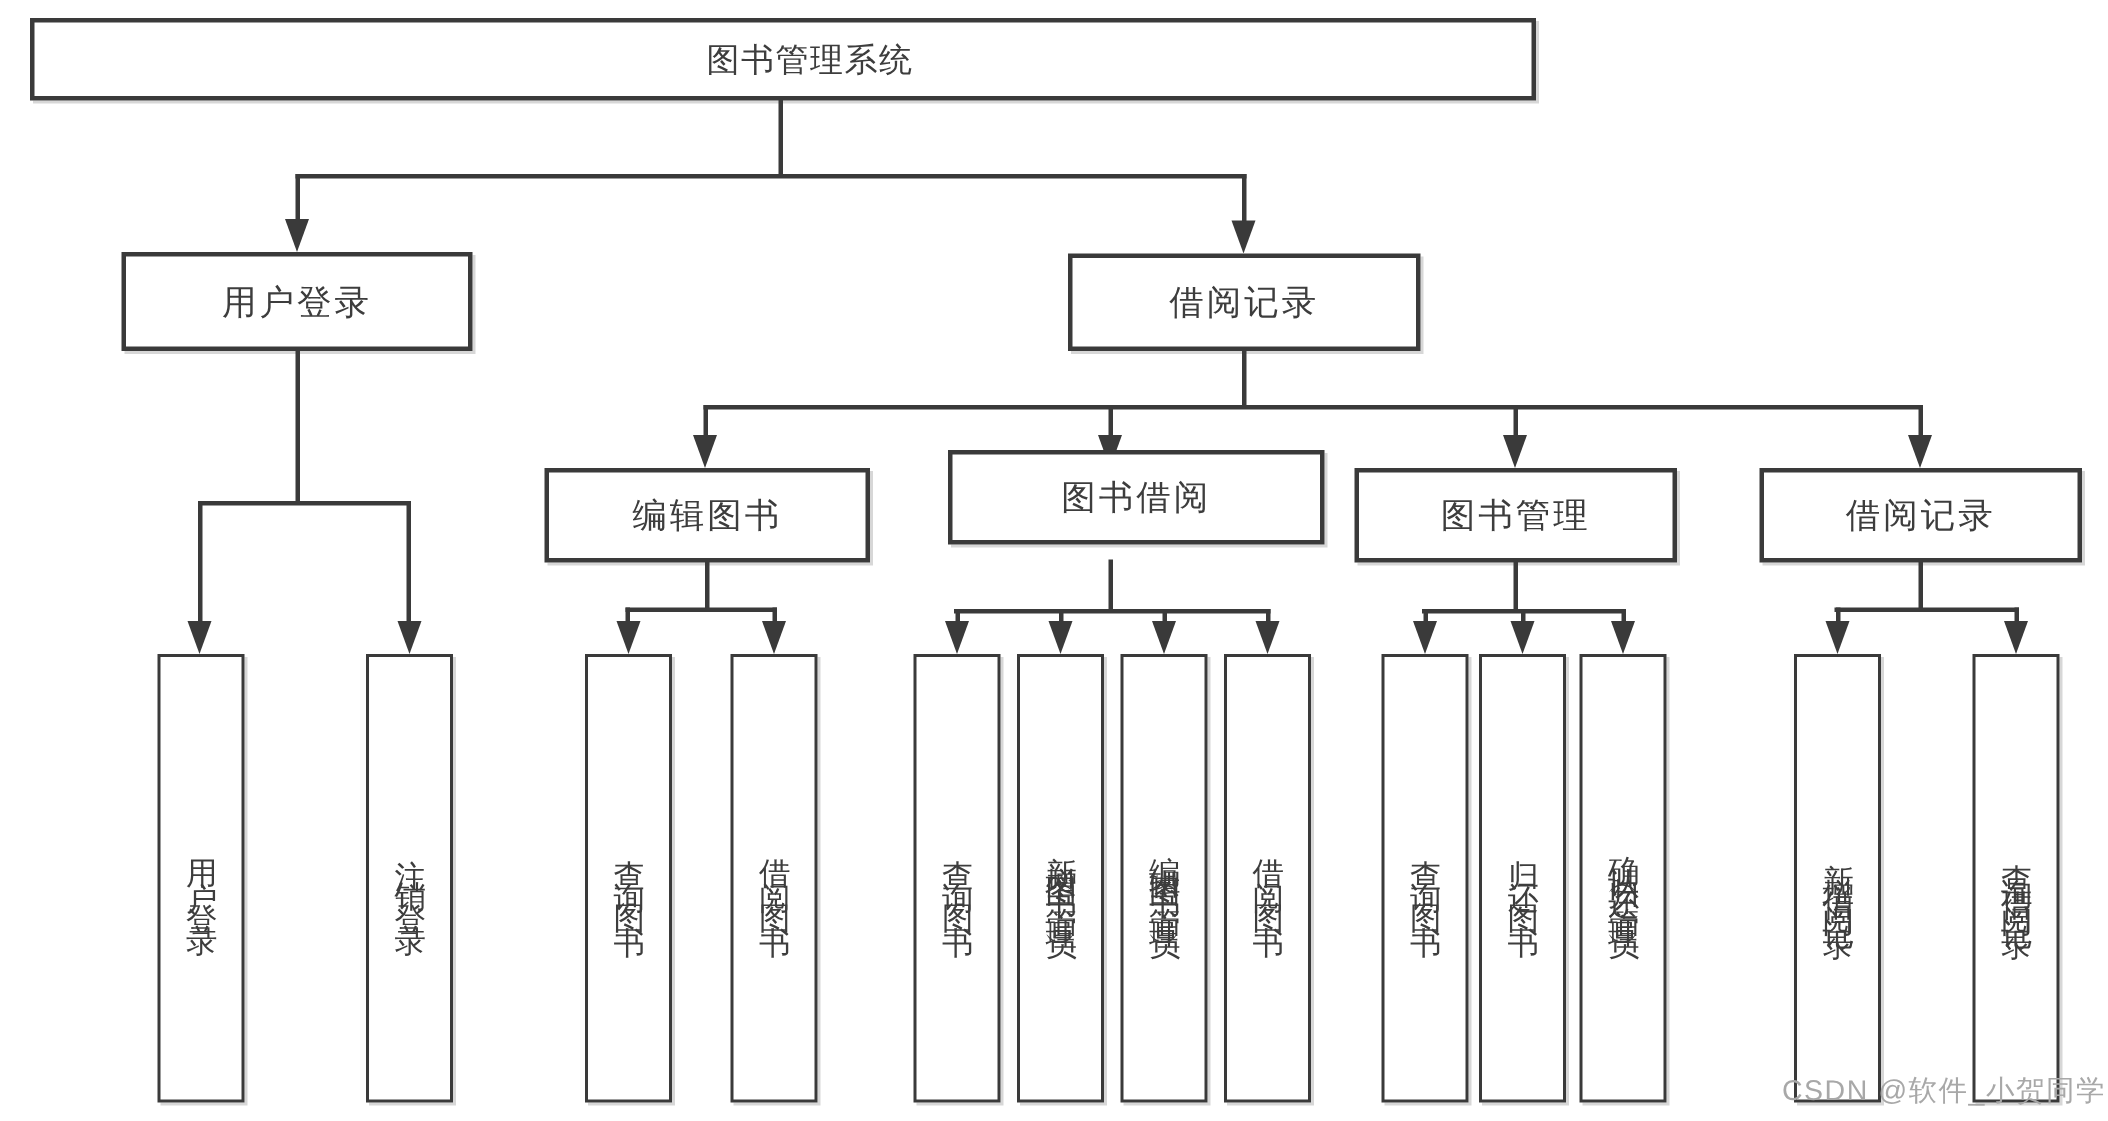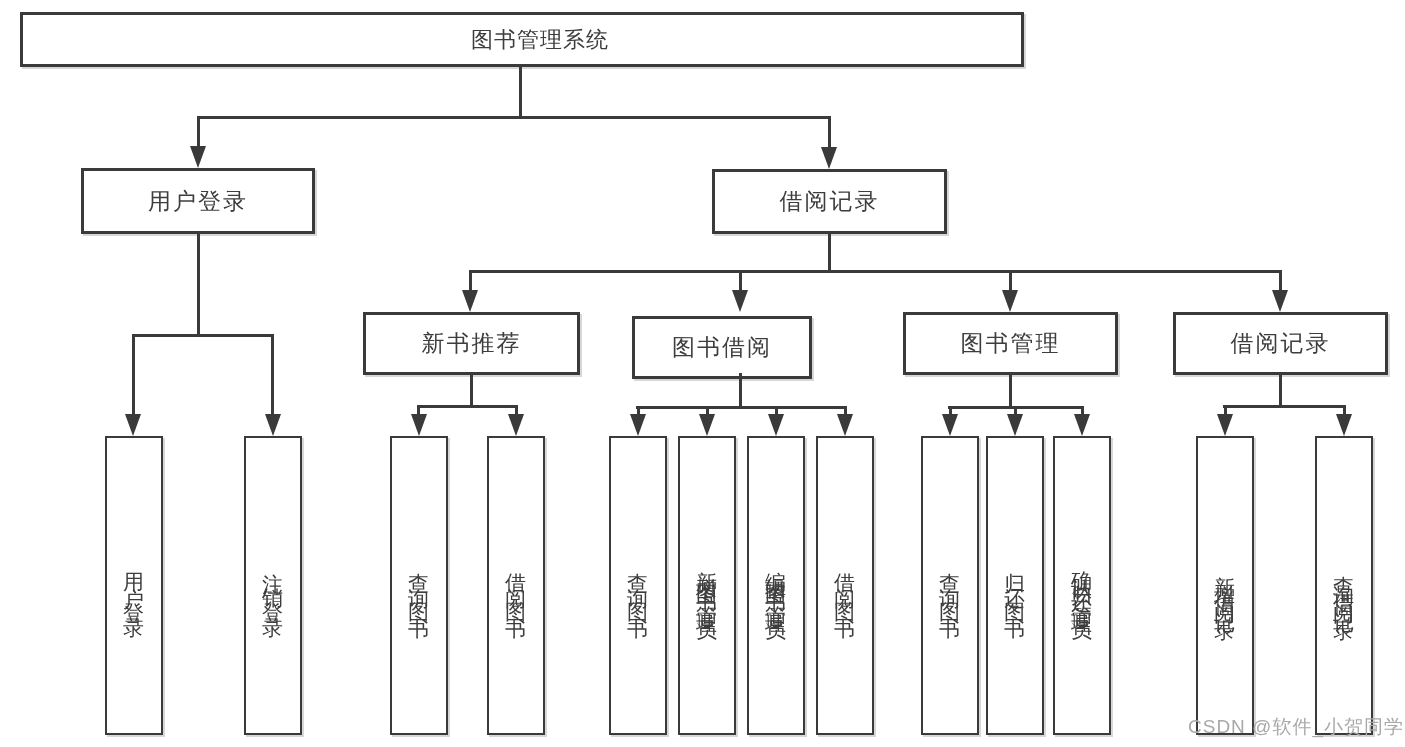--- a/index.html
+++ b/index.html
@@ -69,23 +69,23 @@
 <div class="line" style="left:469px;top:270px;width:3px;height:22px;"></div>
 <div class="arrow" style="left:462px;top:290px;"></div>
 <div class="line" style="left:739px;top:270px;width:3px;height:22px;"></div>
 <div class="arrow" style="left:732px;top:290px;"></div>
 <div class="line" style="left:1009px;top:270px;width:3px;height:22px;"></div>
 <div class="arrow" style="left:1002px;top:290px;"></div>
 <div class="line" style="left:1279px;top:270px;width:3px;height:22px;"></div>
 <div class="arrow" style="left:1272px;top:290px;"></div>
 
 <div class="box" style="left:363px;top:312px;width:217px;height:63px;">
-  <span class="hlabel">新书推荐</span>
+  <span class="hlabel">编辑图书</span>
 </div>
-<div class="box" style="left:632px;top:316px;width:180px;height:63px;">
+<div class="box" style="left:632px;top:300px;width:251px;height:63px;">
   <span class="hlabel">图书借阅</span>
 </div>
 <div class="box" style="left:903px;top:312px;width:215px;height:63px;">
   <span class="hlabel">图书管理</span>
 </div>
 <div class="box" style="left:1173px;top:312px;width:215px;height:63px;">
   <span class="hlabel">借阅记录</span>
 </div>
 
 <div class="line" style="left:470px;top:373px;width:3px;height:34px;"></div>

